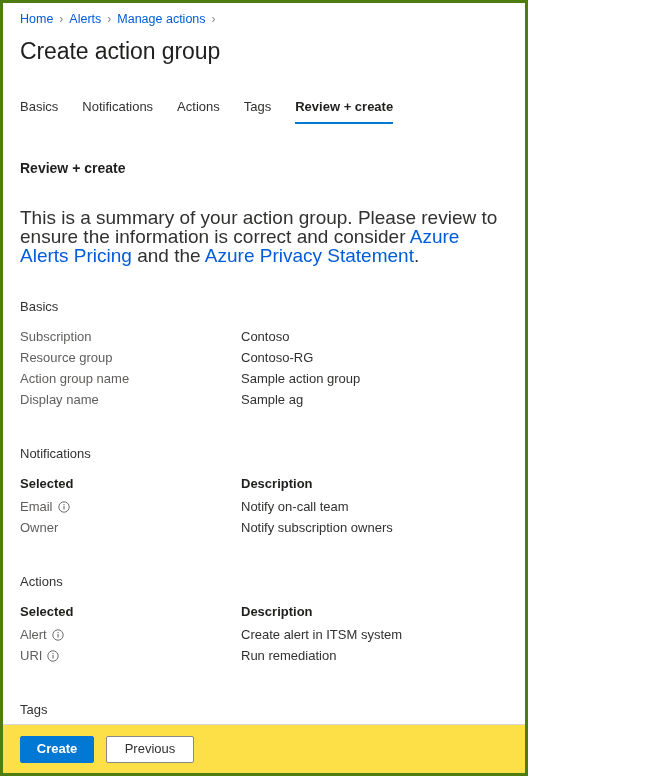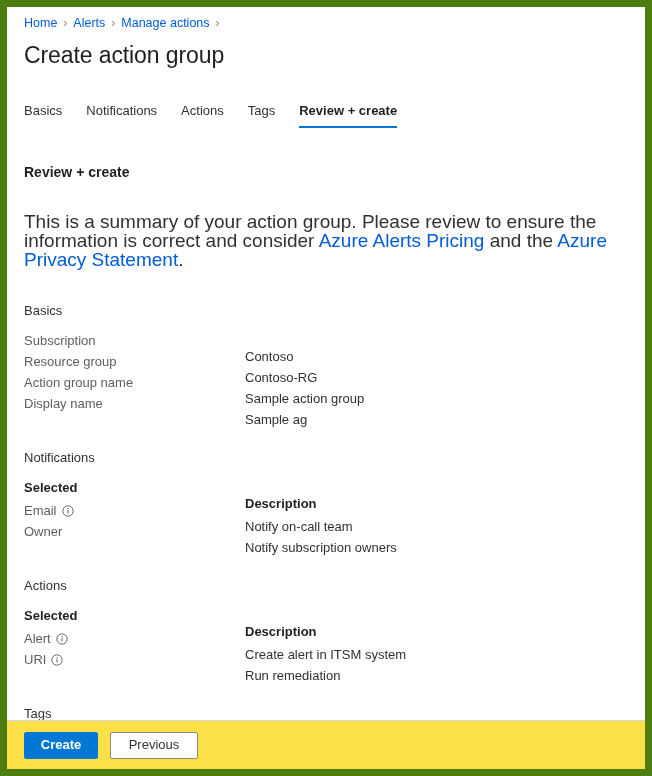--- a/index.html
+++ b/index.html
@@ -6,24 +6,24 @@
     margin: 0;
     padding: 0;
     background: #ffffff;
   }
   body {
     font-family: "Liberation Sans", sans-serif;
     -webkit-font-smoothing: antialiased;
   }
   .page {
     position: relative;
-    width: 652px;
+    width: 528px;
     height: 776px;
     box-sizing: border-box;
-    border: 7px solid #4d7c0f;
+    border: 3px solid #4d7c0f;
     background: #ffffff;
     overflow: hidden;
   }
   .content {
     padding: 0 17px;
   }
 
   
   .breadcrumb {
     display: flex;
@@ -131,21 +131,20 @@
     width: 221px;
     flex: 0 0 221px;
     color: #605e5c;
     display: flex;
     align-items: center;
     white-space: nowrap;
   }
   .cell-value {
     color: #323130;
     white-space: nowrap;
-    margin-top: 16px;
   }
   .row.header .cell-label,
   .row.header .cell-value {
     font-weight: 700;
     color: #201f1e;
   }
   .row.header { margin-bottom: 2px; }
 
   .info-icon {
     display: inline-flex;

